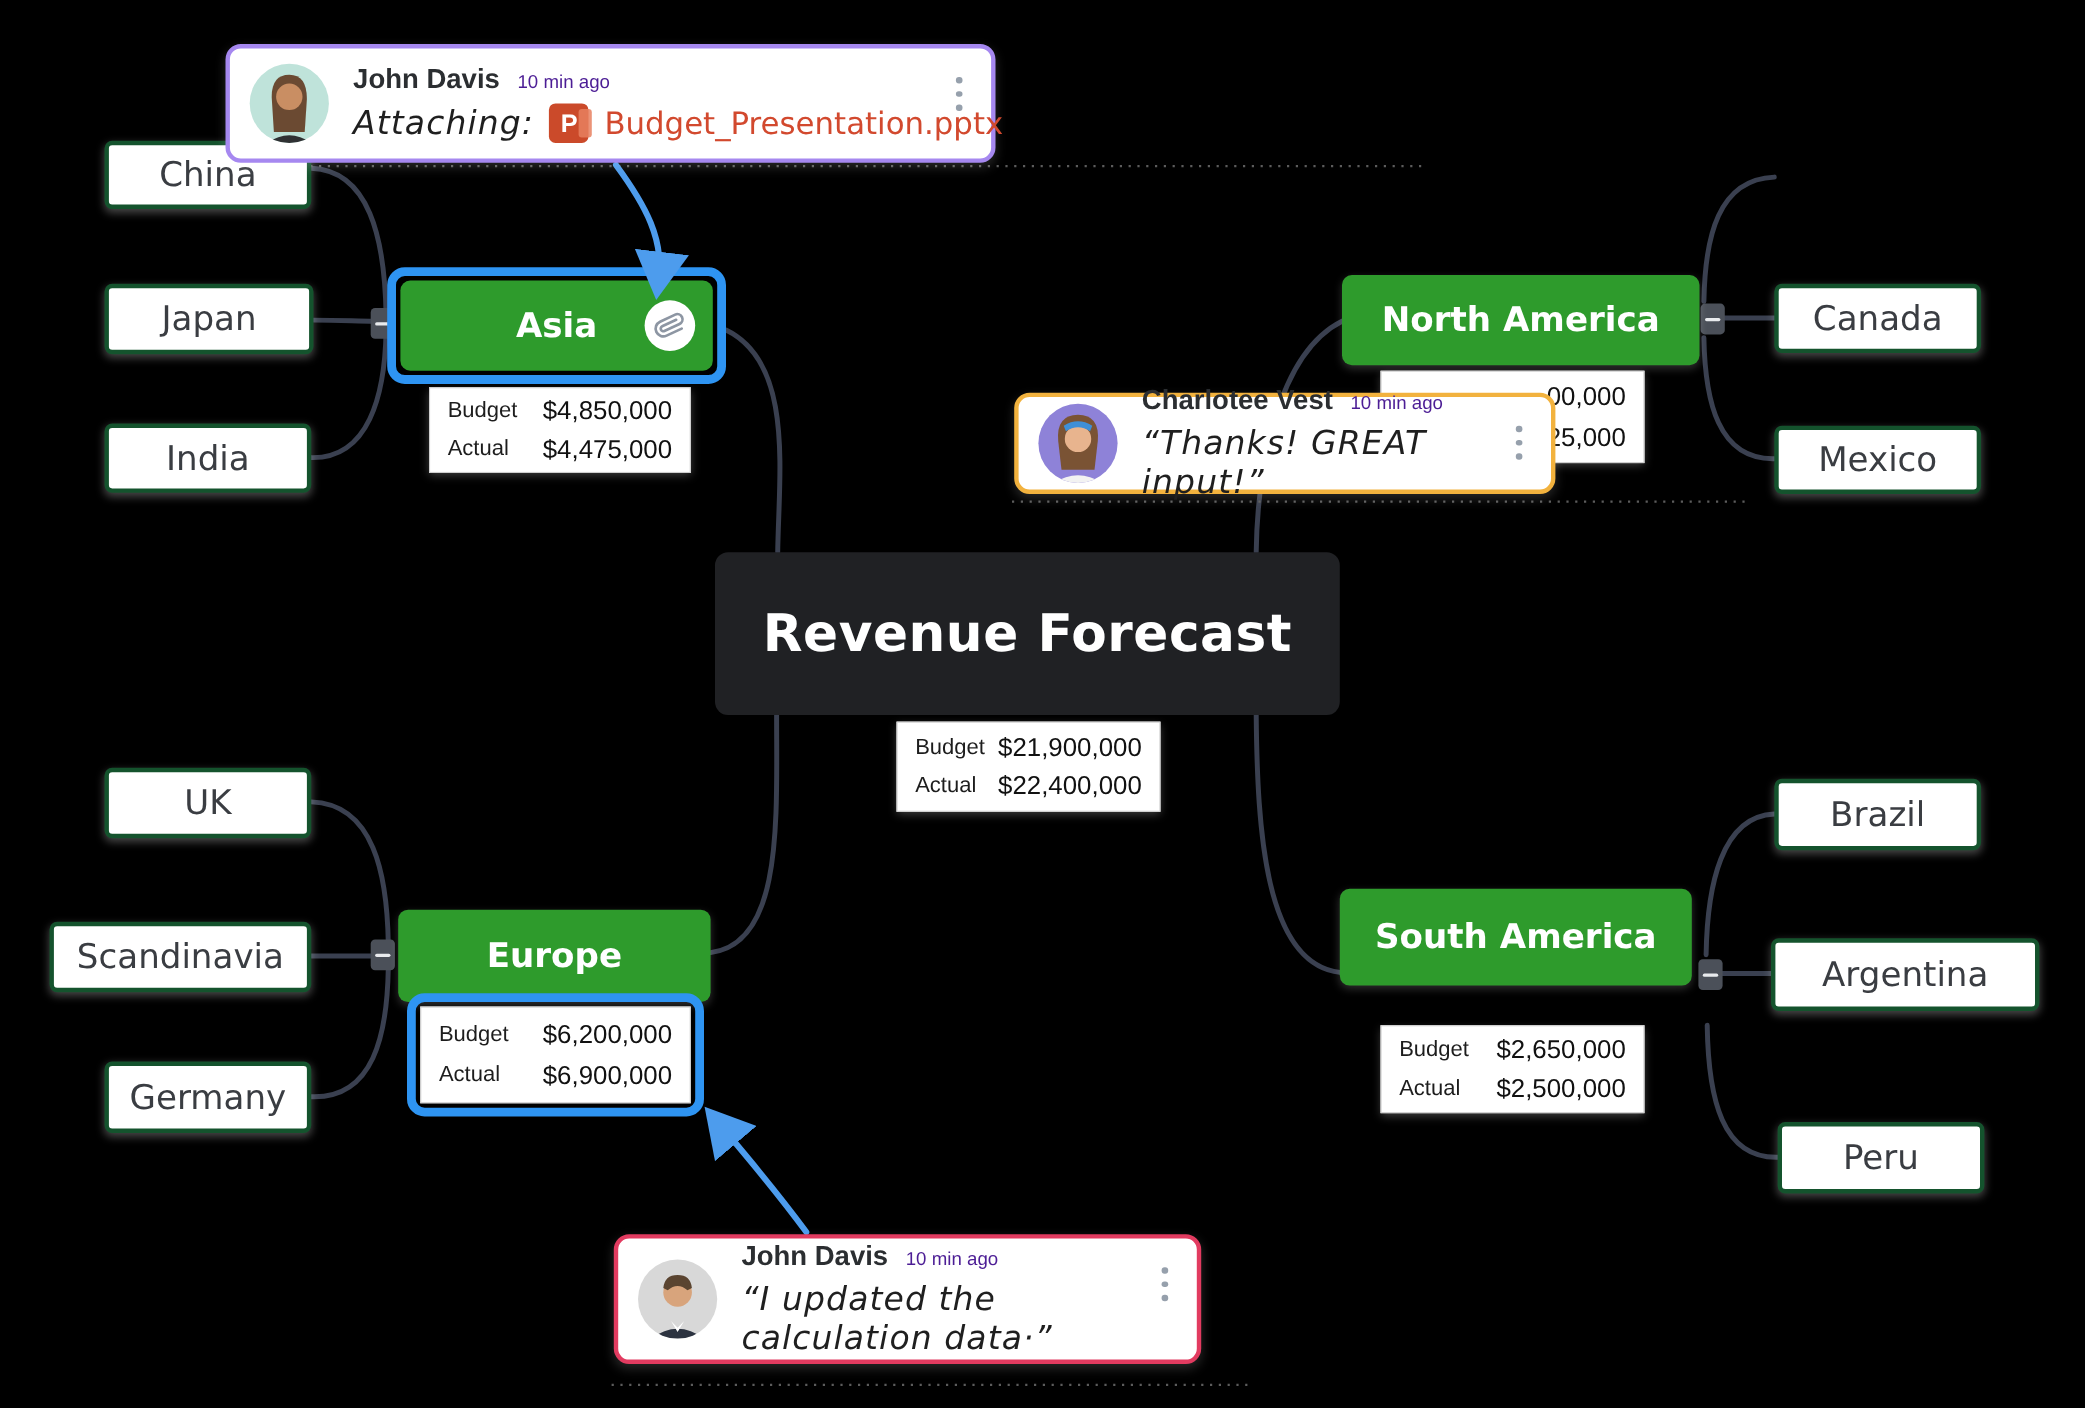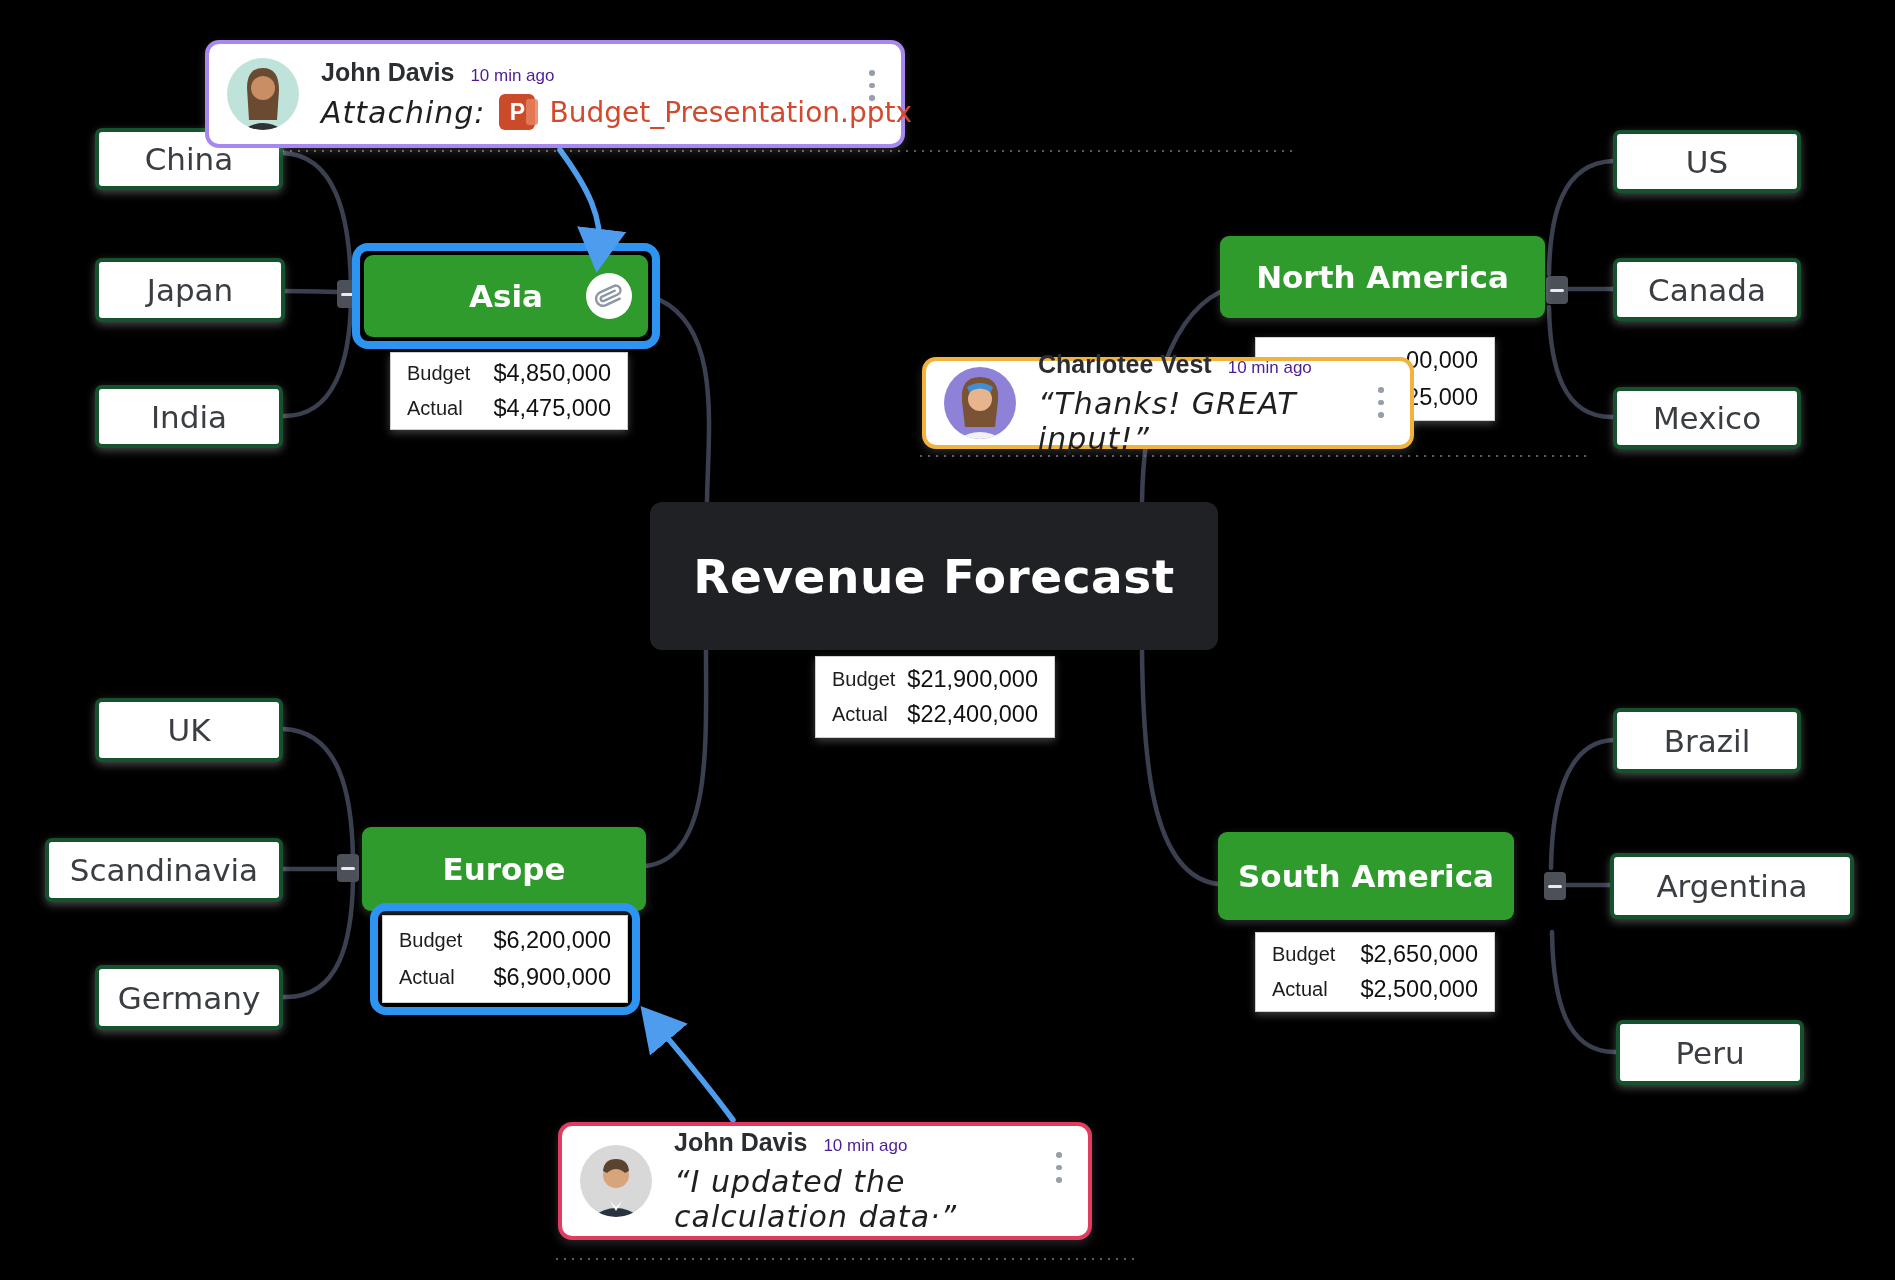--- a/index.html
+++ b/index.html
@@ -122,31 +122,28 @@
     <div class="trow">
       <span class="tlabel">Budget</span>
       <span class="tvalue">$4,850,000</span>
     </div>
     <div class="trow">
       <span class="tlabel">Actual</span>
       <span class="tvalue">$4,475,000</span>
     </div>
   </div>
 
-  <div class="country" style="left:1613px;top:130px;width:188px;height:63px">
-      <span>US</span>
-    </div>
   <div class="country" style="left:1613px;top:258px;width:188px;height:63px">
       <span>Canada</span>
     </div>
   <div class="country" style="left:1613px;top:387px;width:188px;height:62px">
       <span>Mexico</span>
     </div>
 
-  <div class="continent" style="left:1220px;top:236px;width:325px;height:82px">
+  <div class="continent" style="left:1220px;top:250px;width:325px;height:82px">
     <span>North America</span>
   </div>
   <div class="ntable" style="left:1255px;top:337px;width:240px;height:84px">
     <div class="trow">
       <span class="tvalue">00,000</span>
     </div>
     <div class="trow">
       <span class="tvalue">25,000</span>
     </div>
   </div>
@@ -194,21 +191,21 @@
   <div class="country" style="left:1613px;top:708px;width:188px;height:65px">
       <span>Brazil</span>
     </div>
   <div class="country" style="left:1610px;top:853px;width:244px;height:66px">
       <span>Argentina</span>
     </div>
   <div class="country" style="left:1616px;top:1020px;width:188px;height:65px">
       <span>Peru</span>
     </div>
 
-  <div class="continent" style="left:1218px;top:832px;width:296px;height:88px">
+  <div class="continent" style="left:1218px;top:808px;width:320px;height:88px">
     <span>South America</span>
   </div>
   <div class="ntable" style="left:1255px;top:932px;width:240px;height:80px">
     <div class="trow">
       <span class="tlabel">Budget</span>
       <span class="tvalue">$2,650,000</span>
     </div>
     <div class="trow">
       <span class="tlabel">Actual</span>
       <span class="tvalue">$2,500,000</span>

